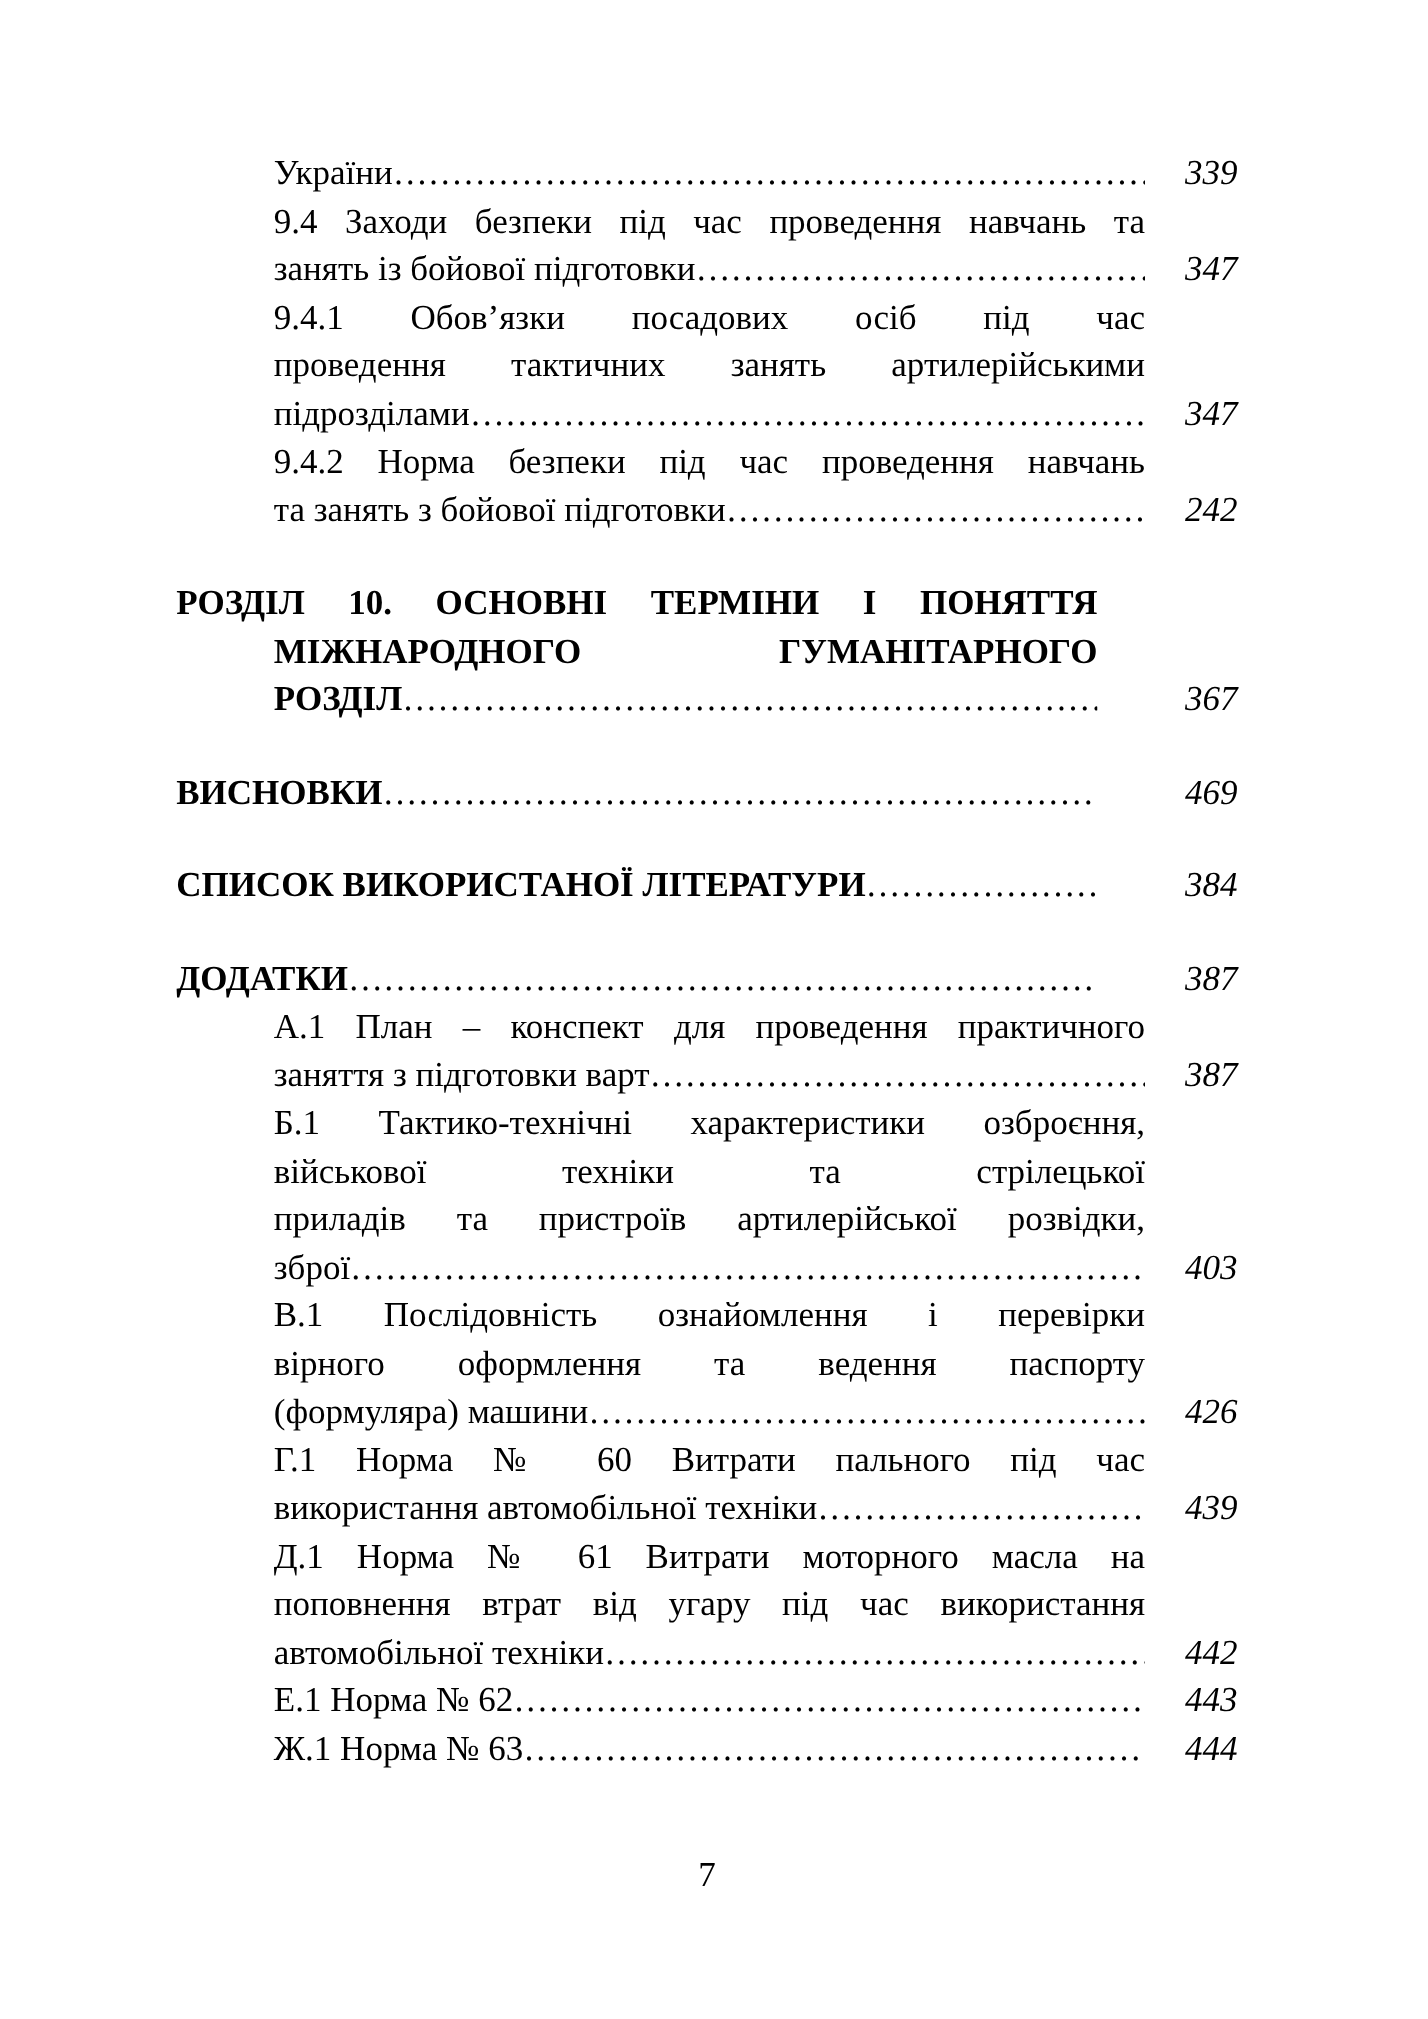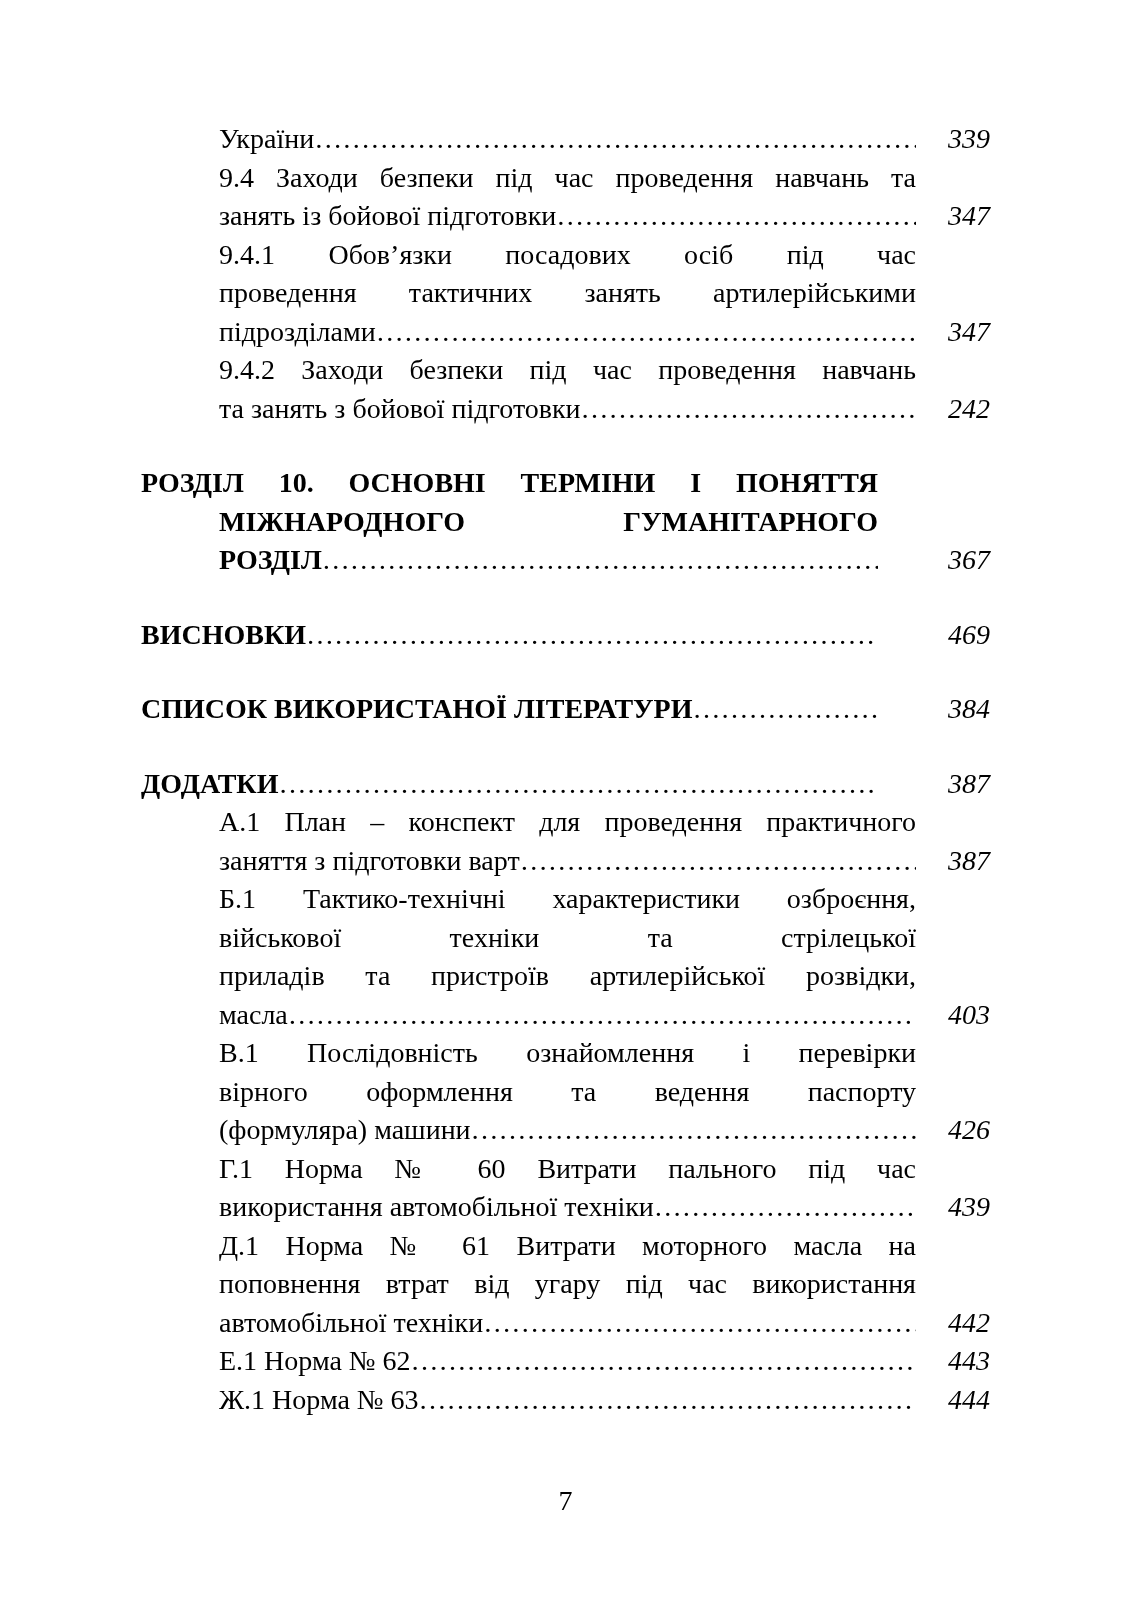--- a/index.html
+++ b/index.html
@@ -108,21 +108,21 @@
           <div class="line"><span class="line-text">проведення тактичних занять артилерійськими</span></div>
           <div class="line leader-line">
             <span class="line-text">підрозділами</span>
             <span class="dots">………………………………………………………………………………………………………………………………………………………………………………………………</span>
           </div>
         </div>
         <div class="entry-page">347</div>
       </div>
       <div class="entry item">
         <div class="entry-text">
-          <div class="line"><span class="line-text">9.4.2 Заходи безпеки під час проведення навчань</span></div>
+          <div class="line"><span class="line-text">9.4.2 Норма безпеки під час проведення навчань</span></div>
           <div class="line leader-line">
             <span class="line-text">та занять з бойової підготовки</span>
             <span class="dots">………………………………………………………………………………………………………………………………………………………………………………………………</span>
           </div>
         </div>
         <div class="entry-page">242</div>
       </div>
       <div class="entry chapter space">
         <div class="entry-text">
           <div class="line"><span class="line-text">РОЗДІЛ 10. ОСНОВНІ ТЕРМІНИ І ПОНЯТТЯ</span></div>
@@ -170,21 +170,21 @@
           </div>
         </div>
         <div class="entry-page">387</div>
       </div>
       <div class="entry item">
         <div class="entry-text">
           <div class="line"><span class="line-text">Б.1 Тактико-технічні характеристики озброєння,</span></div>
           <div class="line"><span class="line-text">військової техніки та стрілецької</span></div>
           <div class="line"><span class="line-text">приладів та пристроїв артилерійської розвідки,</span></div>
           <div class="line leader-line">
-            <span class="line-text">масла</span>
+            <span class="line-text">зброї</span>
             <span class="dots">………………………………………………………………………………………………………………………………………………………………………………………………</span>
           </div>
         </div>
         <div class="entry-page">403</div>
       </div>
       <div class="entry item">
         <div class="entry-text">
           <div class="line"><span class="line-text">В.1 Послідовність ознайомлення і перевірки</span></div>
           <div class="line"><span class="line-text">вірного оформлення та ведення паспорту</span></div>
           <div class="line leader-line">

